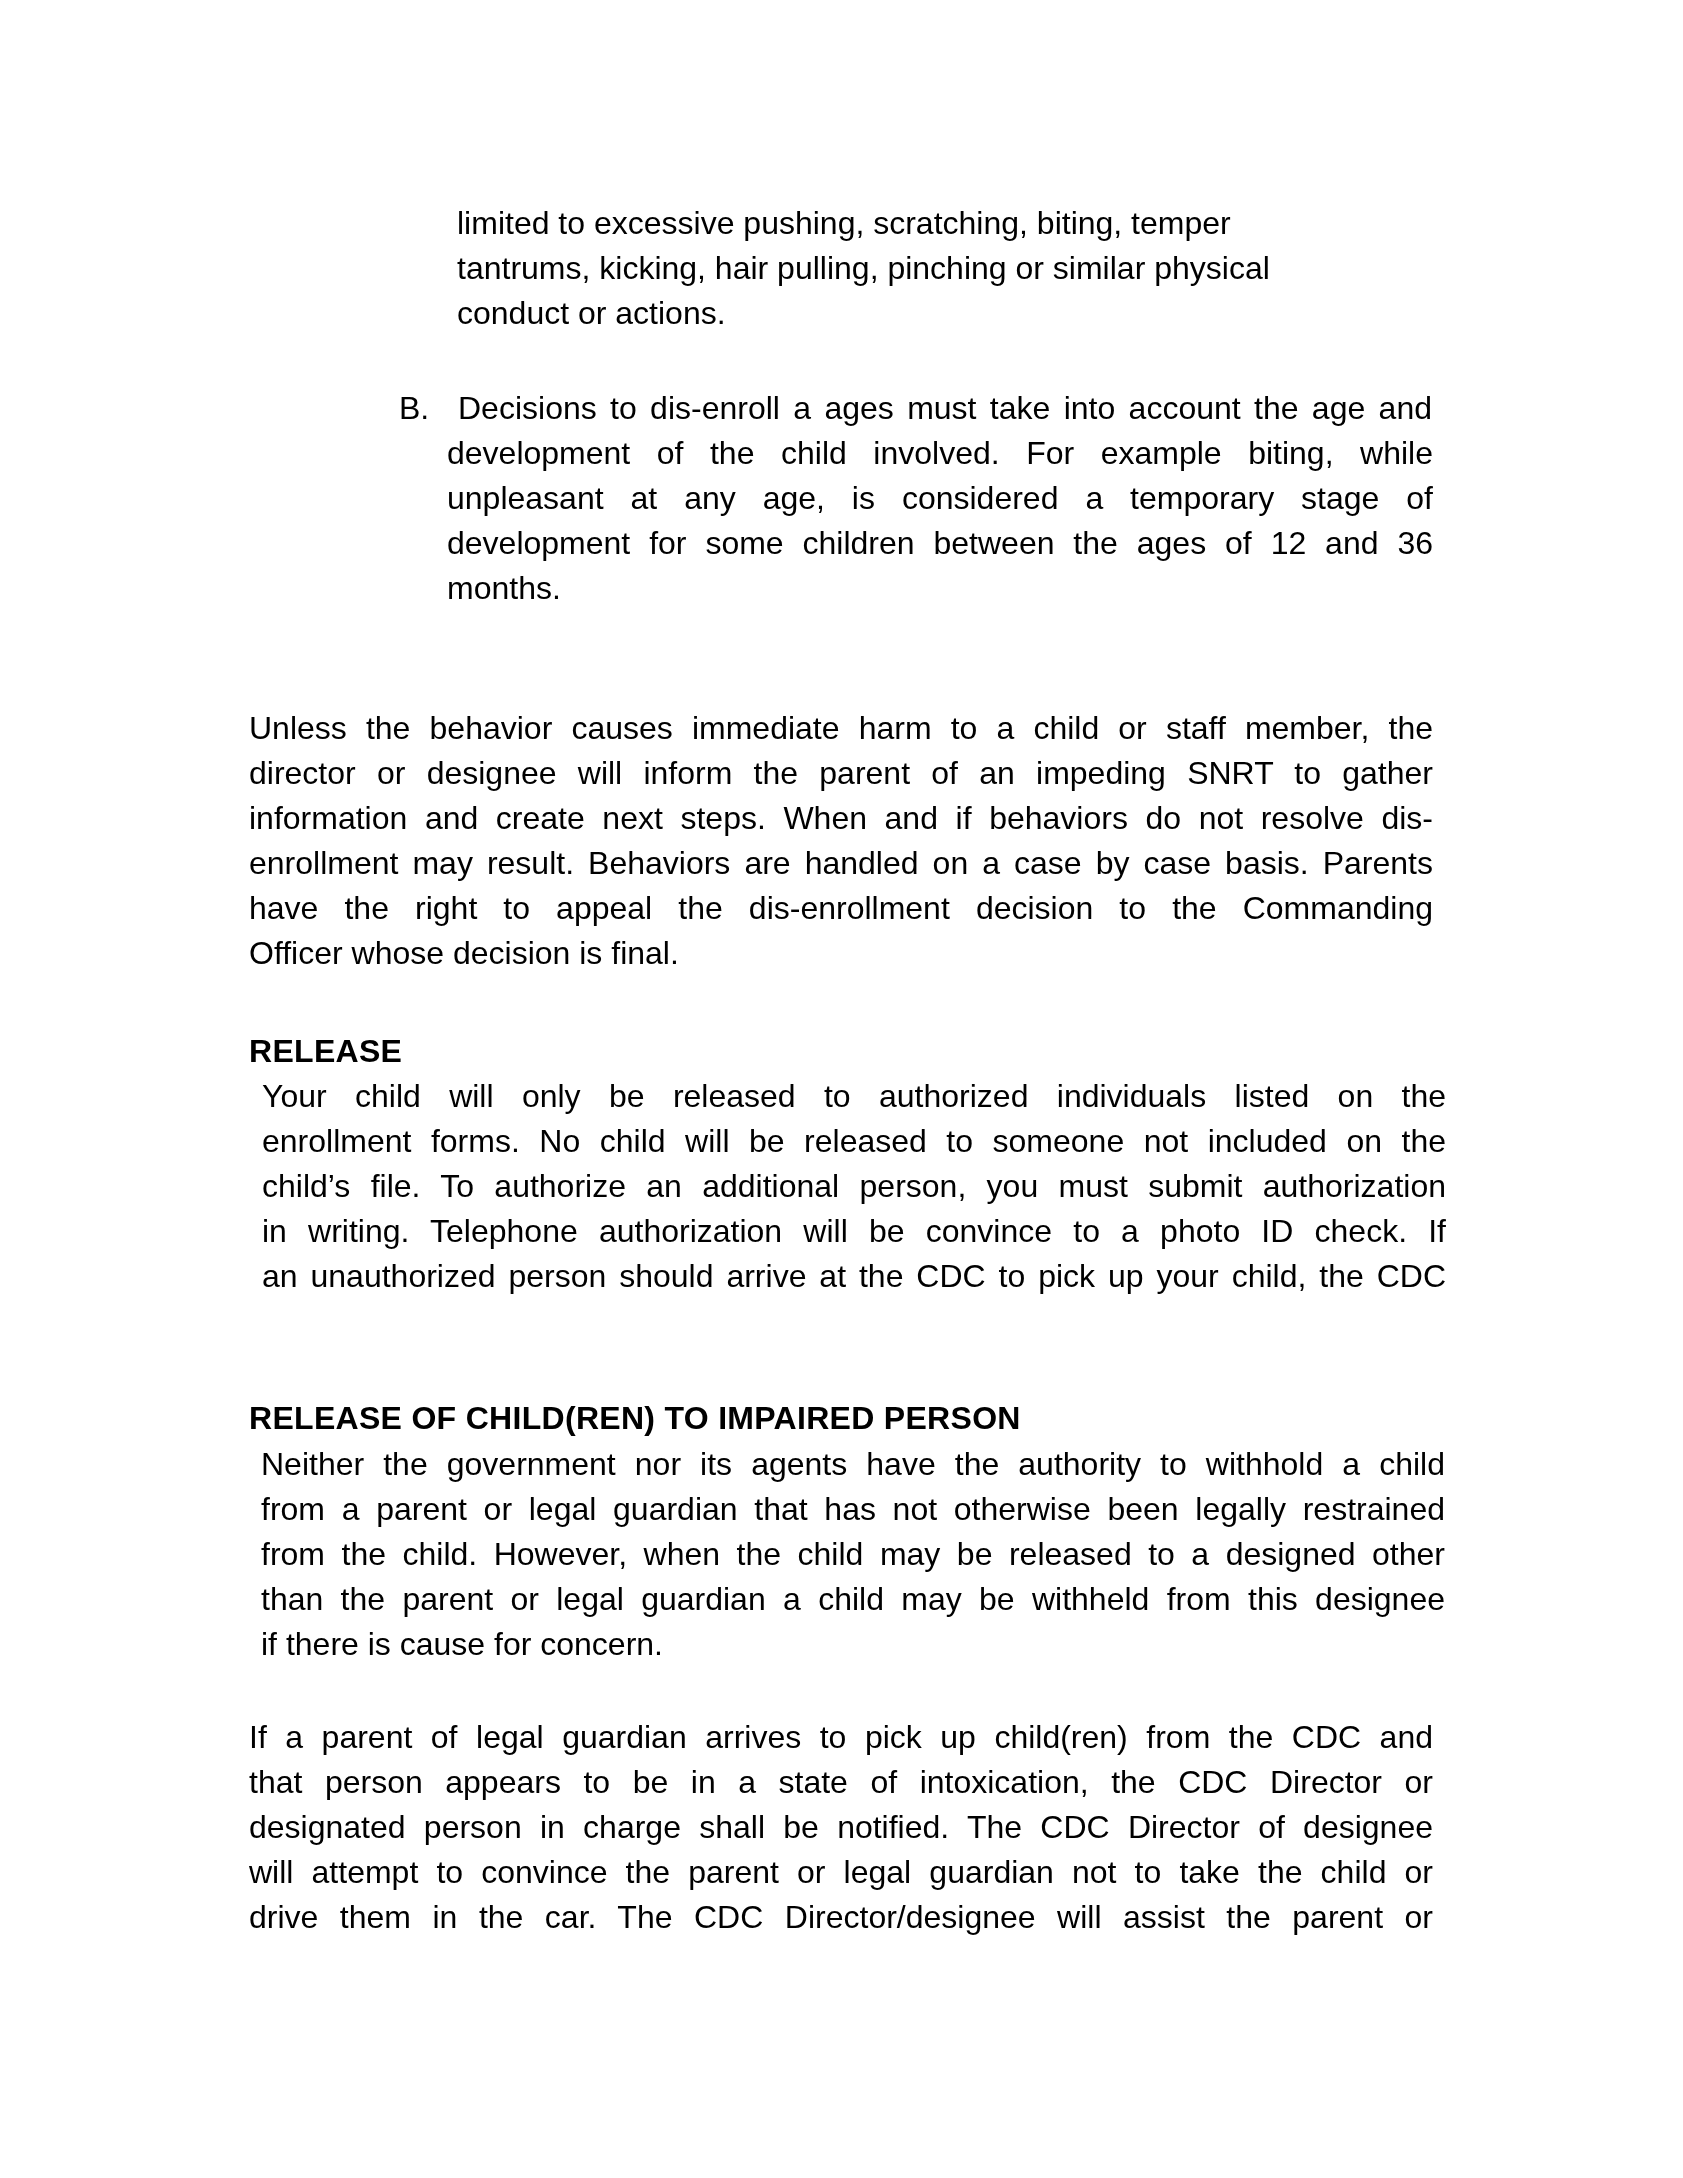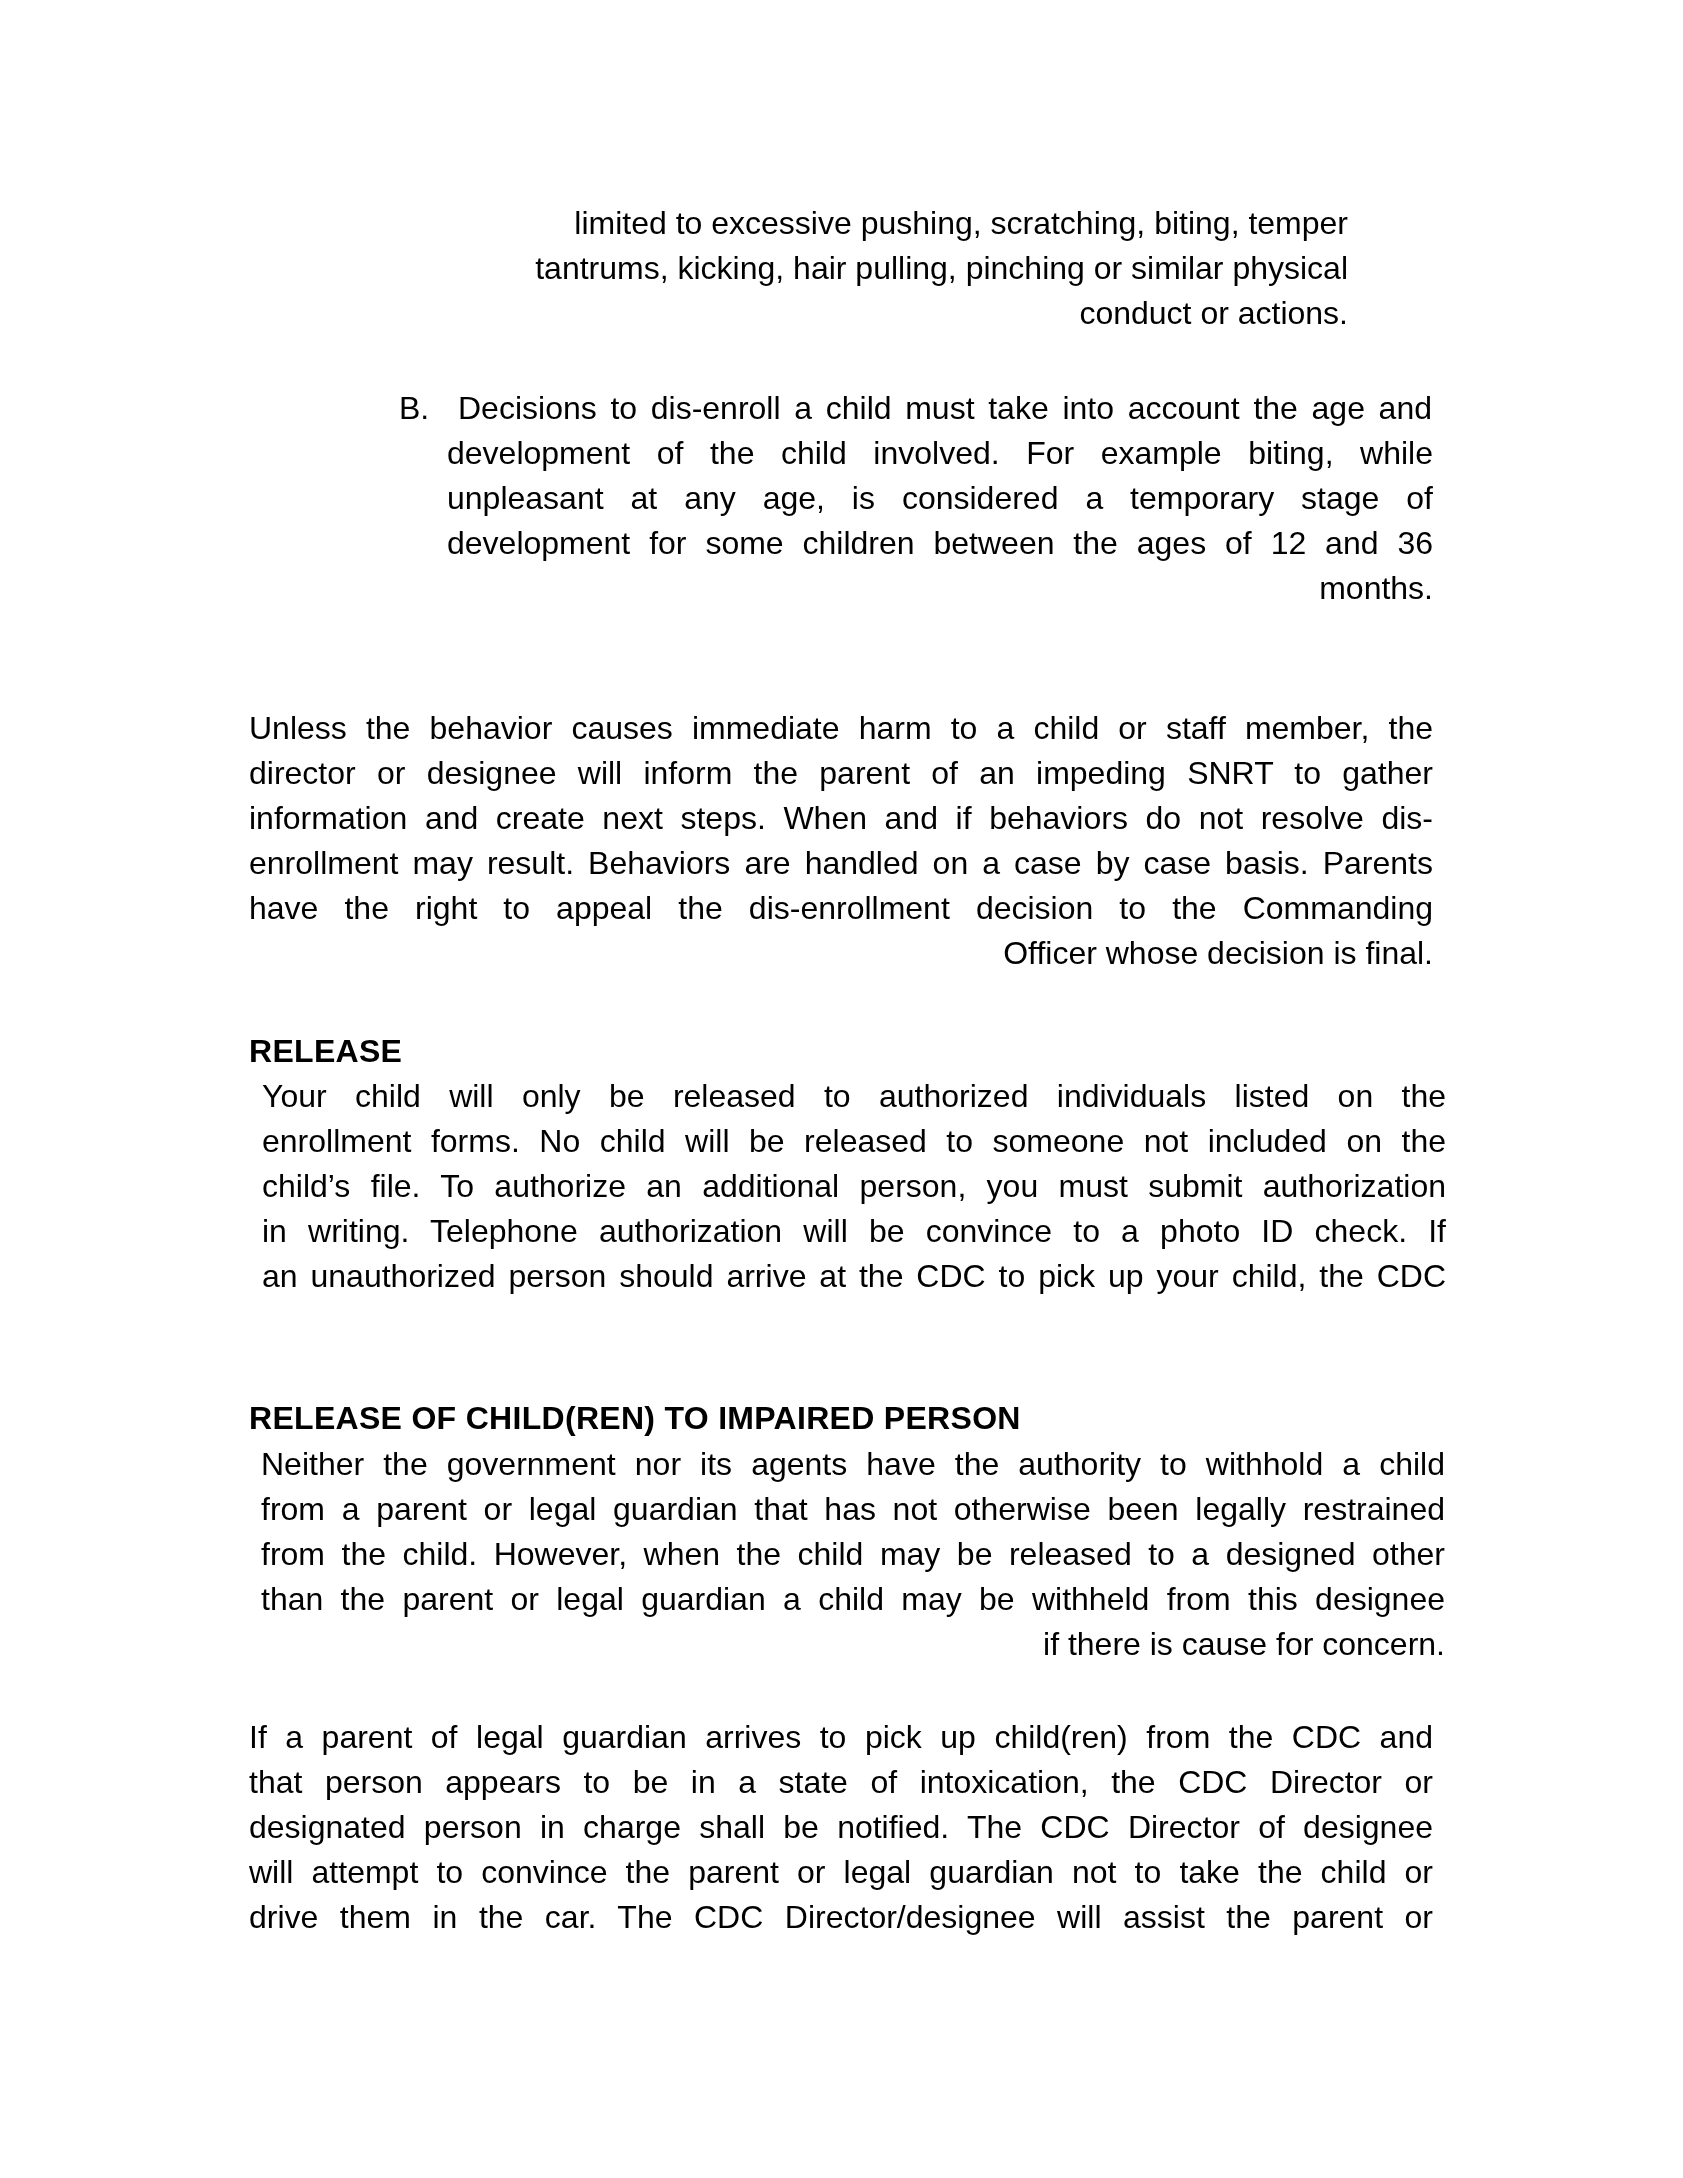--- a/index.html
+++ b/index.html
@@ -30,21 +30,21 @@
     height: 45px;
     line-height: 45px;
     white-space: nowrap;
     overflow: visible;
   }
   .j {
     text-align: justify;
     text-align-last: justify;
   }
   .l {
-    text-align: right;
+    text-align: left;
   }
   .heading {
     position: absolute;
     line-height: 45px;
     height: 45px;
     white-space: nowrap;
     font-weight: bold;
     letter-spacing: 0.3px;
   }
   .list-label {
@@ -73,21 +73,21 @@
 <div class="page">
 
   <div class="block" id="block-a">
     <div class="line l">limited to excessive pushing, scratching, biting, temper</div>
     <div class="line l">tantrums, kicking, hair pulling, pinching or similar physical</div>
     <div class="line l">conduct or actions.</div>
   </div>
 
   <div class="list-label" id="label-b">B.</div>
   <div class="block" id="block-b-first">
-    <div class="line j">Decisions to dis-enroll a child must take into account the age and</div>
+    <div class="line j">Decisions to dis-enroll a ages must take into account the age and</div>
   </div>
   <div class="block" id="block-b-rest">
     <div class="line j">development of the child involved.  For example biting, while</div>
     <div class="line j">unpleasant at any age, is considered a temporary stage of</div>
     <div class="line j">development for some children between the ages of 12 and 36</div>
     <div class="line l">months.</div>
   </div>
 
   <div class="block" id="para-disenroll">
     <div class="line j">Unless the behavior causes immediate harm to a child or staff member, the</div>

